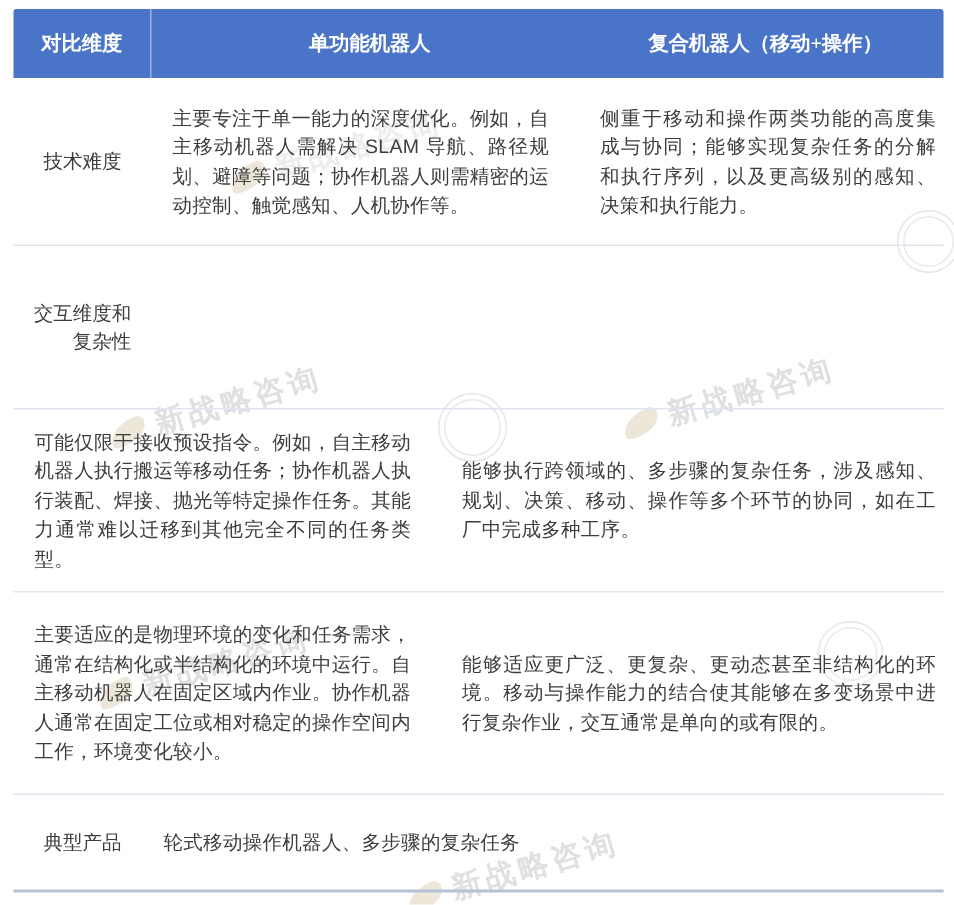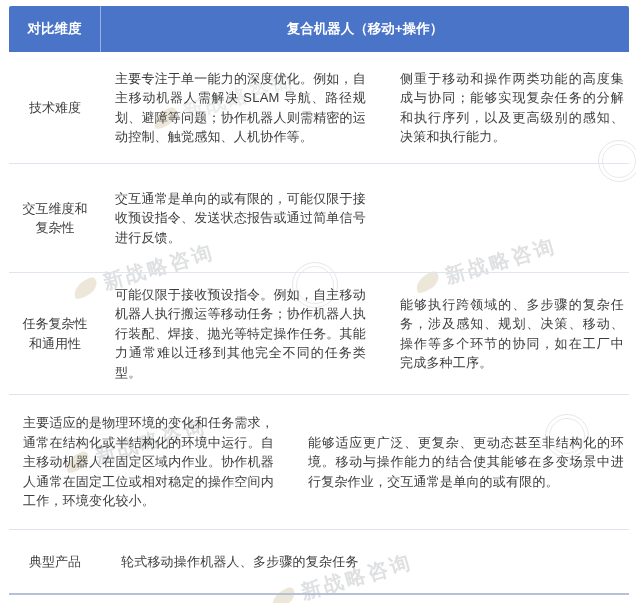--- a/index.html
+++ b/index.html
@@ -62,42 +62,42 @@
     color: #ffffff;
     font-weight: bold;
     font-size: 13.5px;
     border-radius: 2px 2px 0 0;
   }
   .thead .hc {
     display: flex; align-items: center; justify-content: center;
   }
   .hc1 { flex: 0 0 92px; border-right: 1px solid rgba(255,255,255,0.45); box-sizing: border-box; }
   .hc2 { flex: 0 0 291px; }
-  .hc3 { flex: 1; }
+  .hc3 { flex: 1; font-family: Liberation Serif, serif; }
 
   .trow {
     display: flex;
     align-items: center;
     box-sizing: border-box;
     border-bottom: 1px solid #dfe4ef;
     background: transparent;
     font-size: 13px;
     line-height: 19.5px;
   }
   .trow.last { border-bottom: 2px solid #b7c1d6; }
   .r0 { height: 112px; }
   .r1 { height: 109px; }
   .r2 { height: 122px; }
   .r3 { height: 135px; }
-  .r4 { height: 65px; gap: 12px; }
+  .r4 { height: 65px; }
 
   .c-dim {
     flex: 0 0 92px;
     display: flex; align-items: center; justify-content: center;
-    text-align: center;
+    text-align: right;
     white-space: pre-line;
     box-sizing: border-box;
   }
   .c-single {
     flex: 0 0 291px;
     box-sizing: border-box;
     padding: 0 26px 0 14px;
     text-align: justify;
     letter-spacing: 0.2px;
   }
@@ -136,38 +136,36 @@
   <div class="wm-circle" style="left:583px; top:8px;  width:42px; height:42px;"></div>
   <div class="wm-circle" style="left:598px; top:140px; width:40px; height:40px;"></div>
   <div class="wm-circle" style="left:292px; top:262px; width:44px; height:44px;"></div>
   <div class="wm-circle" style="left:545px; top:414px; width:42px; height:42px;"></div>
 </div>
 
 <div class="cmp-table">
 
   <div class="thead">
     <div class="hc hc1">对比维度</div>
+    <div class="hc hc2">单功能机器人</div>
     <div class="hc hc3">复合机器人（移动+操作）</div>
   </div>
 
   <div class="trow r0">
     <div class="c-dim">技术难度</div>
     <div class="c-single">主要专注于单一能力的深度优化。例如，自主移动机器人需解决 SLAM 导航、路径规划、避障等问题；协作机器人则需精密的运动控制、触觉感知、人机协作等。</div>
     <div class="c-comp">侧重于移动和操作两类功能的高度集成与协同；能够实现复杂任务的分解和执行序列，以及更高级别的感知、决策和执行能力。</div>
   </div>
 
   <div class="trow r1">
     <div class="c-dim">交互维度和
 复杂性</div>
-    <div class="c-single">交互通常是单向的或有限的，可能仅限于接收预设指令、发送状态报告或通过简单信号进行反馈。</div>
   </div>
 
   <div class="trow r2">
-    <div class="c-dim">任务复杂性
-和通用性</div>
     <div class="c-single">可能仅限于接收预设指令。例如，自主移动机器人执行搬运等移动任务；协作机器人执行装配、焊接、抛光等特定操作任务。其能力通常难以迁移到其他完全不同的任务类型。</div>
     <div class="c-comp">能够执行跨领域的、多步骤的复杂任务，涉及感知、规划、决策、移动、操作等多个环节的协同，如在工厂中完成多种工序。</div>
   </div>
 
   <div class="trow r3">
     <div class="c-single">主要适应的是物理环境的变化和任务需求，通常在结构化或半结构化的环境中运行。自主移动机器人在固定区域内作业。协作机器人通常在固定工位或相对稳定的操作空间内工作，环境变化较小。</div>
     <div class="c-comp">能够适应更广泛、更复杂、更动态甚至非结构化的环境。移动与操作能力的结合使其能够在多变场景中进行复杂作业，交互通常是单向的或有限的。</div>
   </div>
 
   <div class="trow r4 last">

